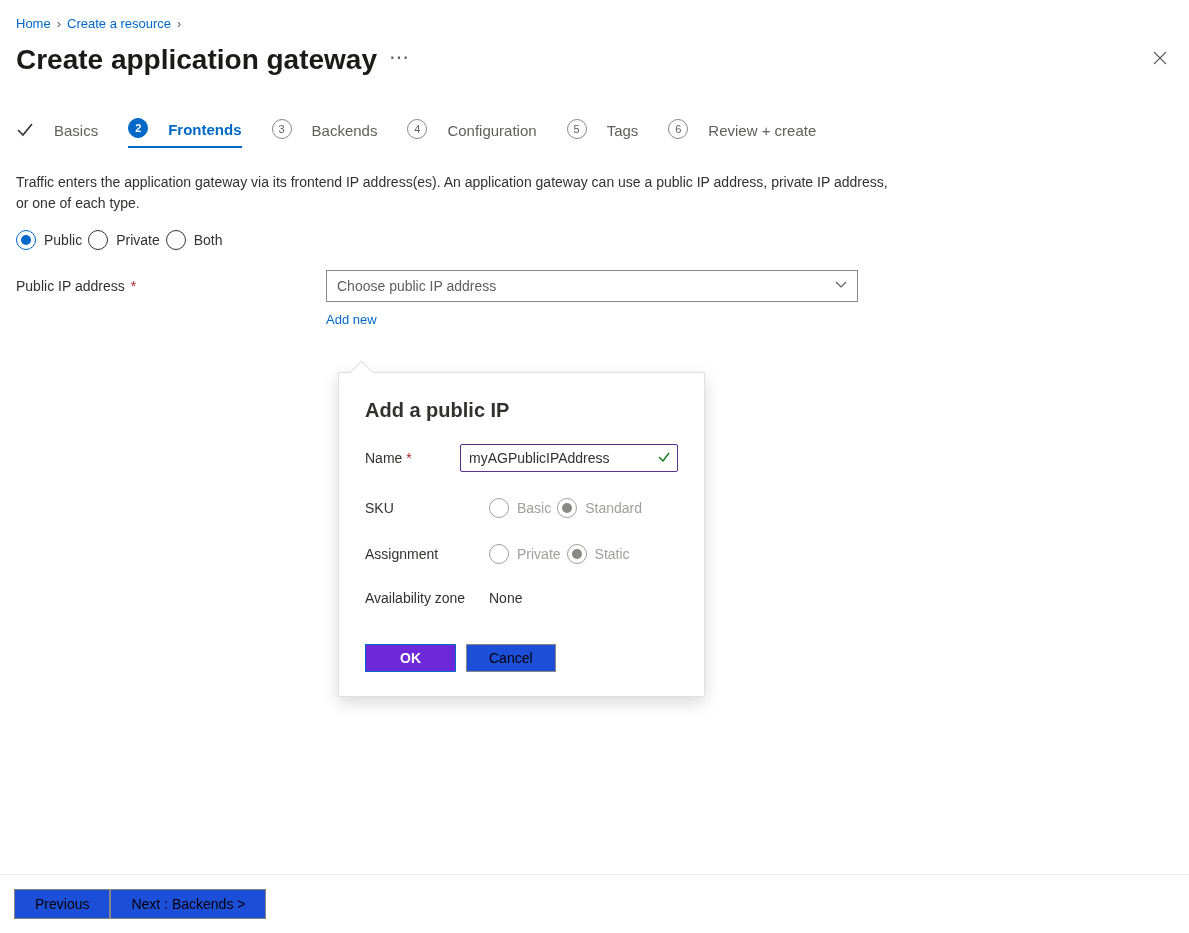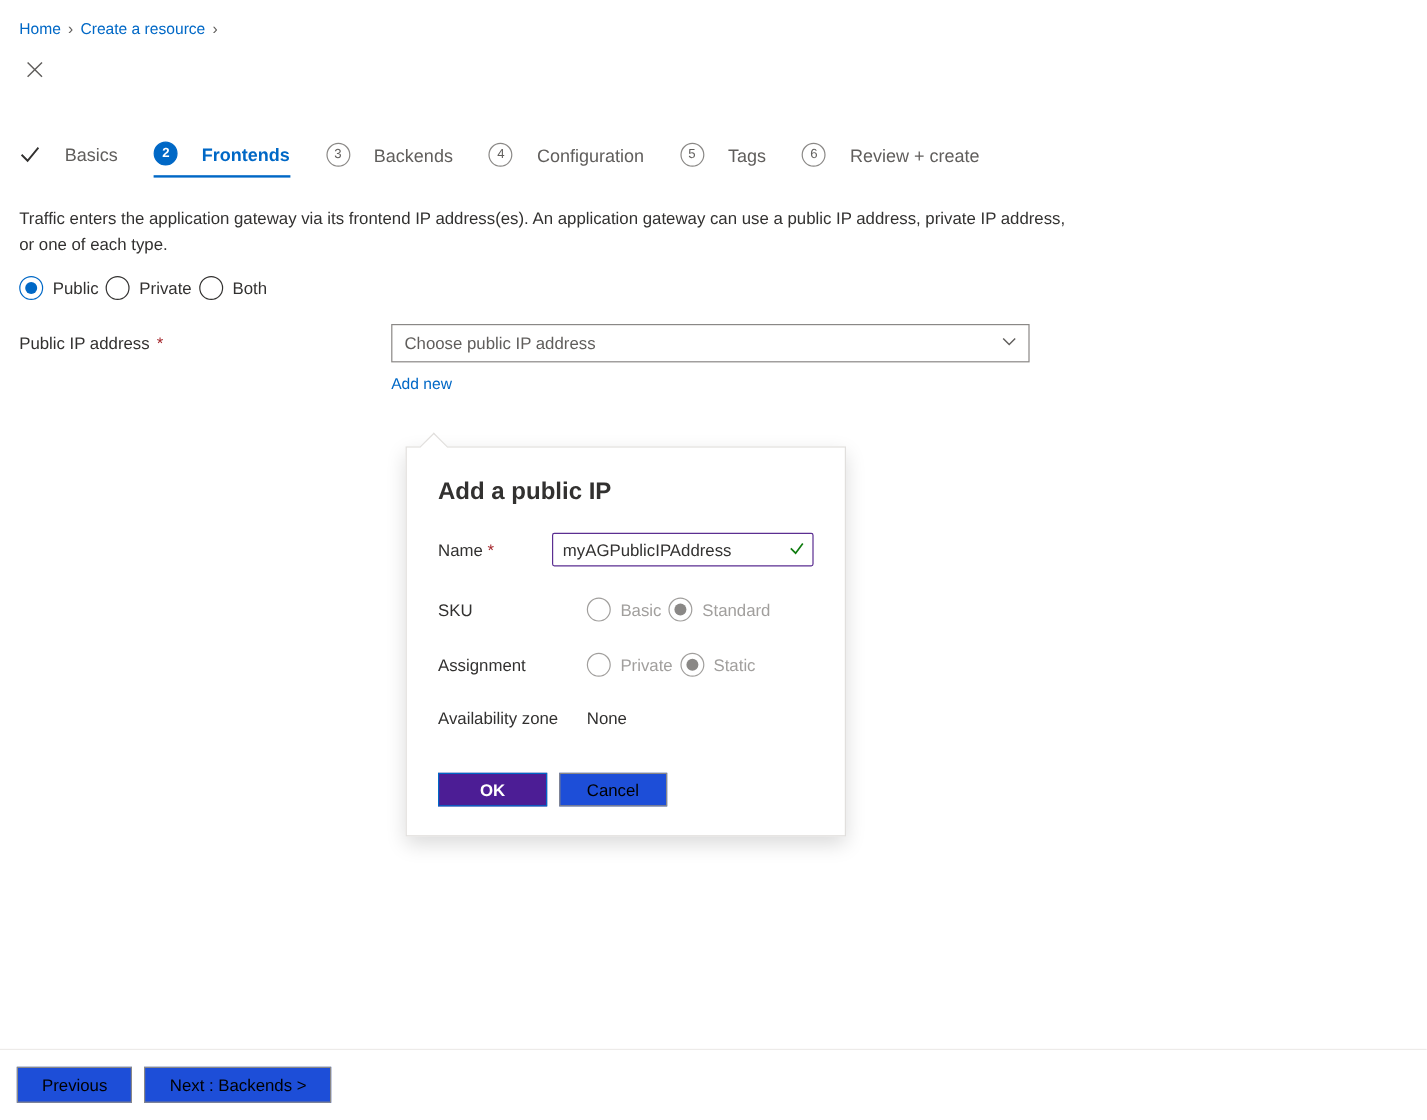--- a/index.html
+++ b/index.html
@@ -88,45 +88,49 @@
   .popup-row { display:flex; align-items:center; margin-bottom:26px; }
   .popup-row.tall { align-items:flex-start; }
   .popup-label { width:124px; font-size:14px; color:#323130;}
   .popup-label .req { color:#a4262c;}
   .popup-control { flex:1; }
   .text-input { width:218px; height:28px; border:1px solid #8a8886; border-radius:2px; padding:0 28px 0 8px; font-size:14px; position:relative; display:flex; align-items:center; }
   .text-input.valid { border-color:#5b2e91; }
   .input-check { position:absolute; right:6px; color:#107c10; }
   .popup-buttons { display:flex; gap:10px; margin-top:38px;}
   .btn { height:28px; padding: 0 22px; font-size:14px; border:1px solid #8a8886; background:#1d4ed8; cursor:pointer; font-family:inherit;}
-  .btn.primary { background:#4c1d95; color:#fff; border-color:#0068c6; font-weight:600; padding:0 34px;}
+  .btn.primary { background:#6d28d9; color:#fff; border-color:#0068c6; font-weight:600; padding:0 34px;}
 
   
   .footer {
     position:absolute;
     left:0; right:0; bottom:0;
     border-top:1px solid #edebe9;
     padding:14px 14px;
-    display:flex; gap:10px;
+    display:flex; 
     background:#fff;
   }
   .footer .btn { height:30px; padding:0 20px; }
 </style>
 </head>
 <body>
 
 <div class="page">
   <div class="breadcrumb">
     <a>Home</a>
     <span class="chev">›</span>
     <a>Create a resource</a>
     <span class="chev">›</span>
   </div>
 
   <div class="title-row">
+    <div class="title-left">
+      <h1>Create application gateway</h1>
+      <span class="more-dots">⋯</span>
+    </div>
     <span class="close-x">
       <svg width="14" height="14" viewBox="0 0 14 14">
           <path d="M1 1 L13 13 M13 1 L1 13" stroke="#605e5c" stroke-width="1.2" fill="none"></path>
         </svg>
     </span>
   </div>
 
   <div class="tabs">
     <div class="tab completed">
       <span class="check-icon">

